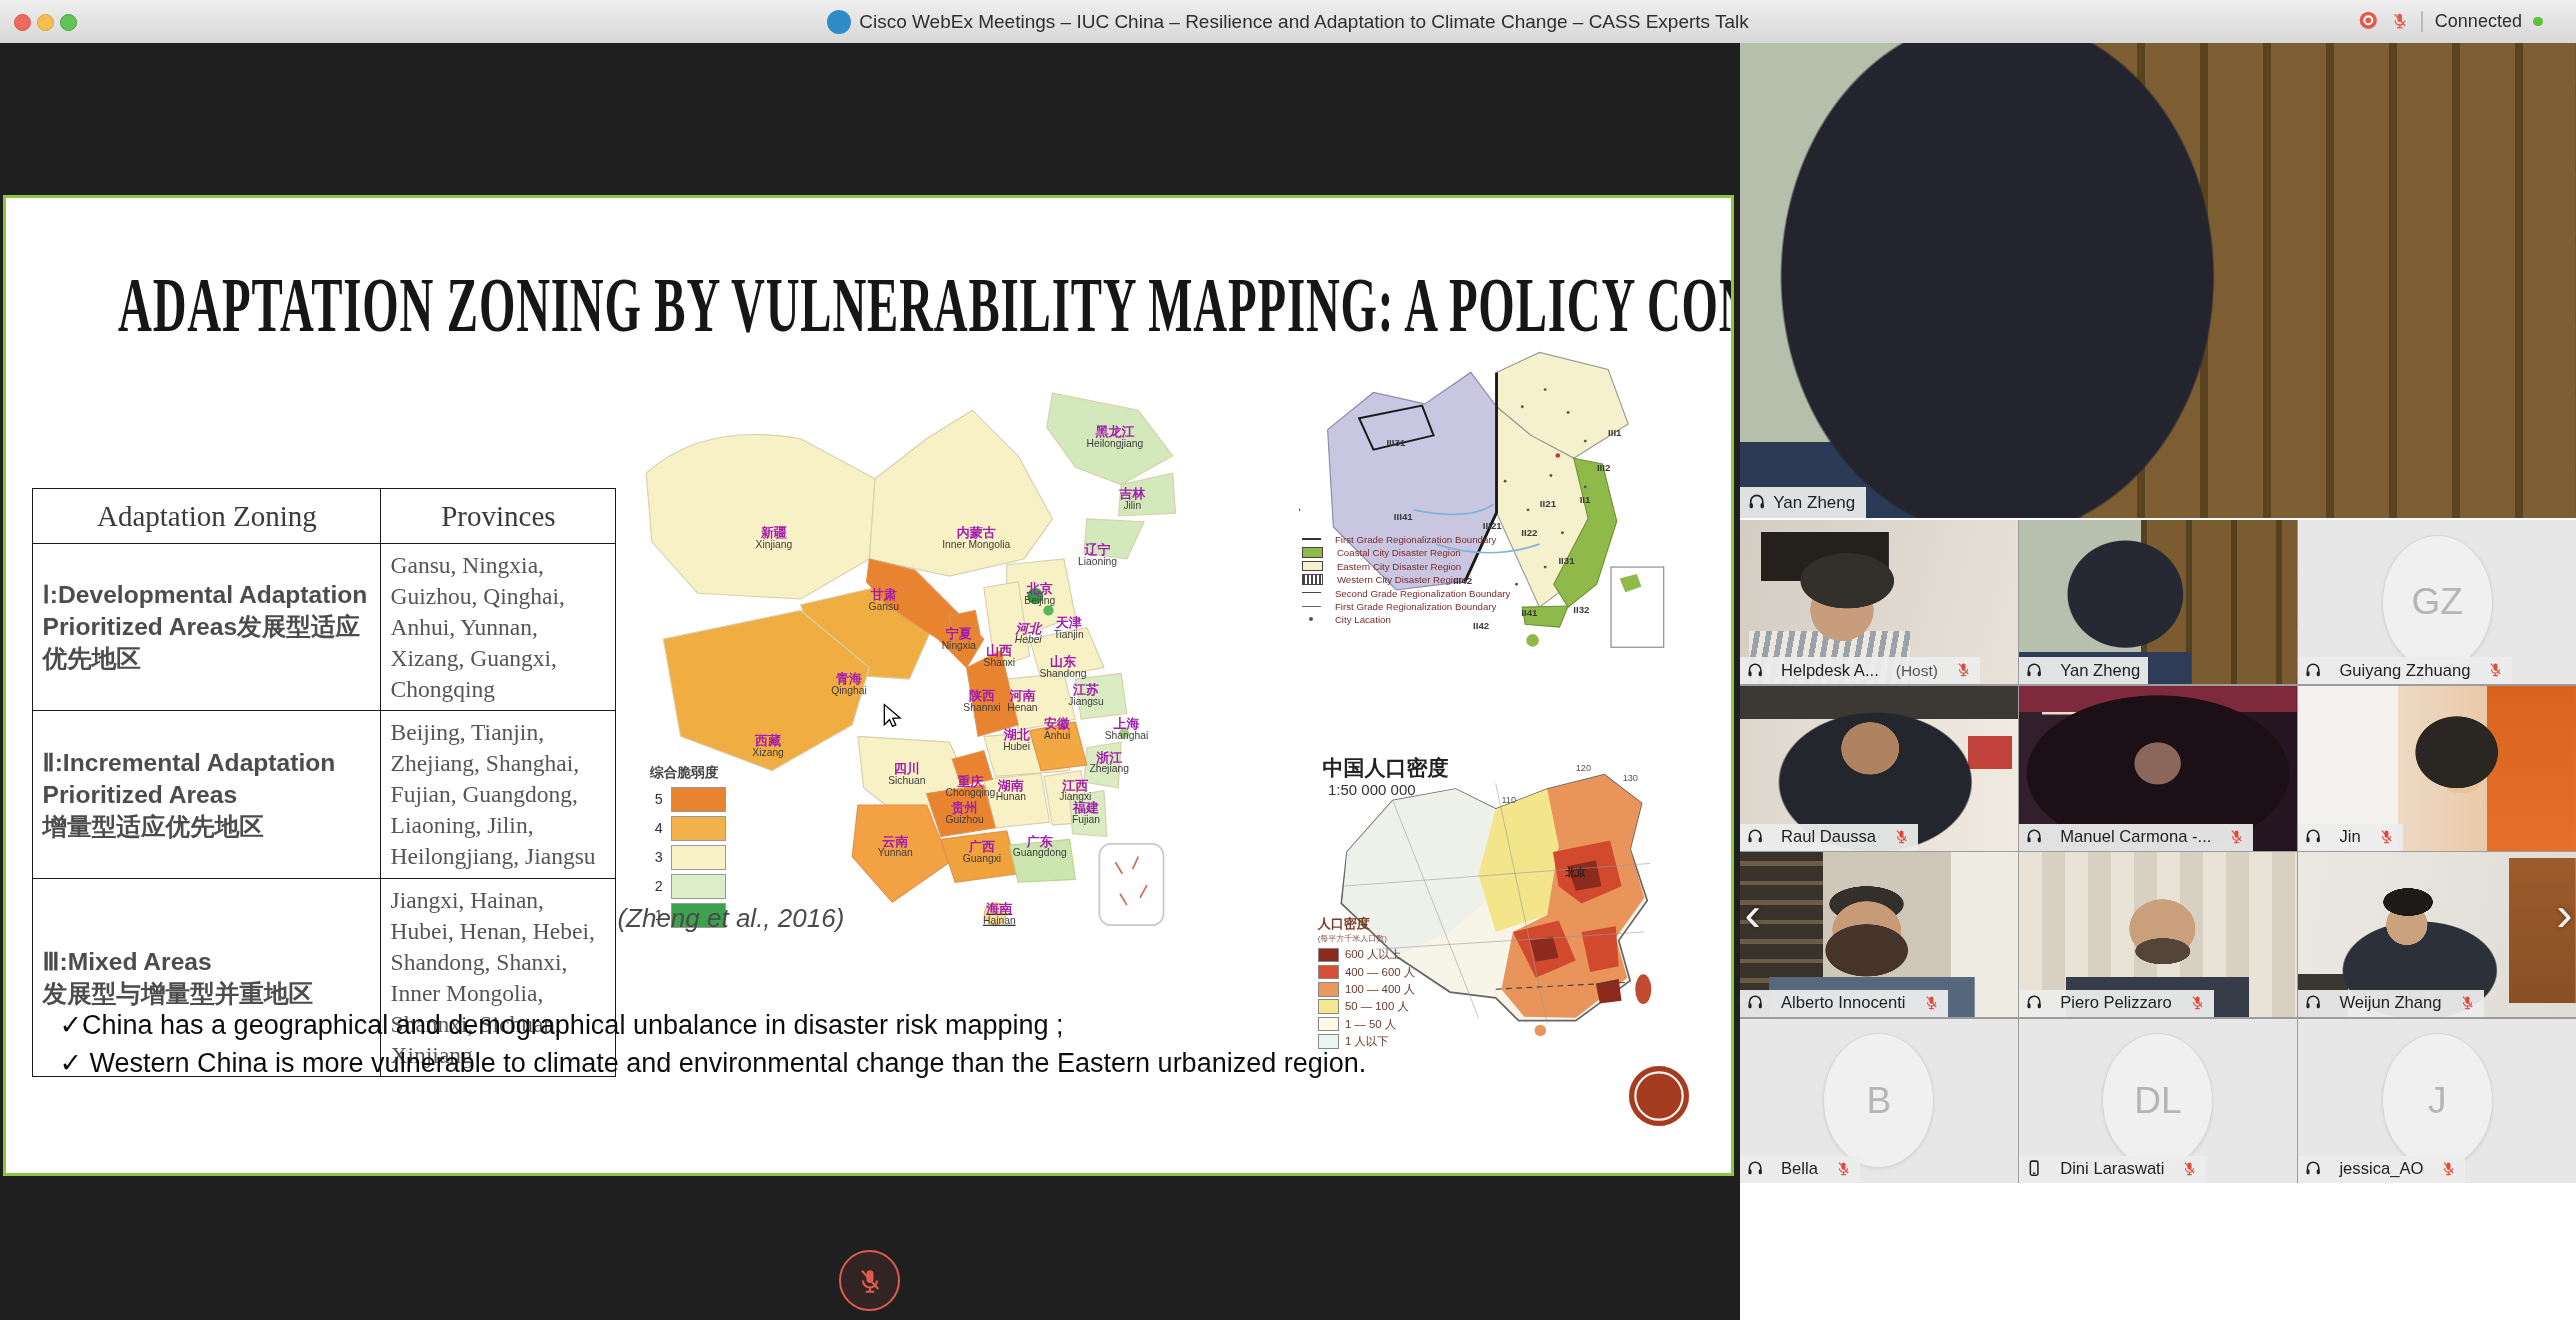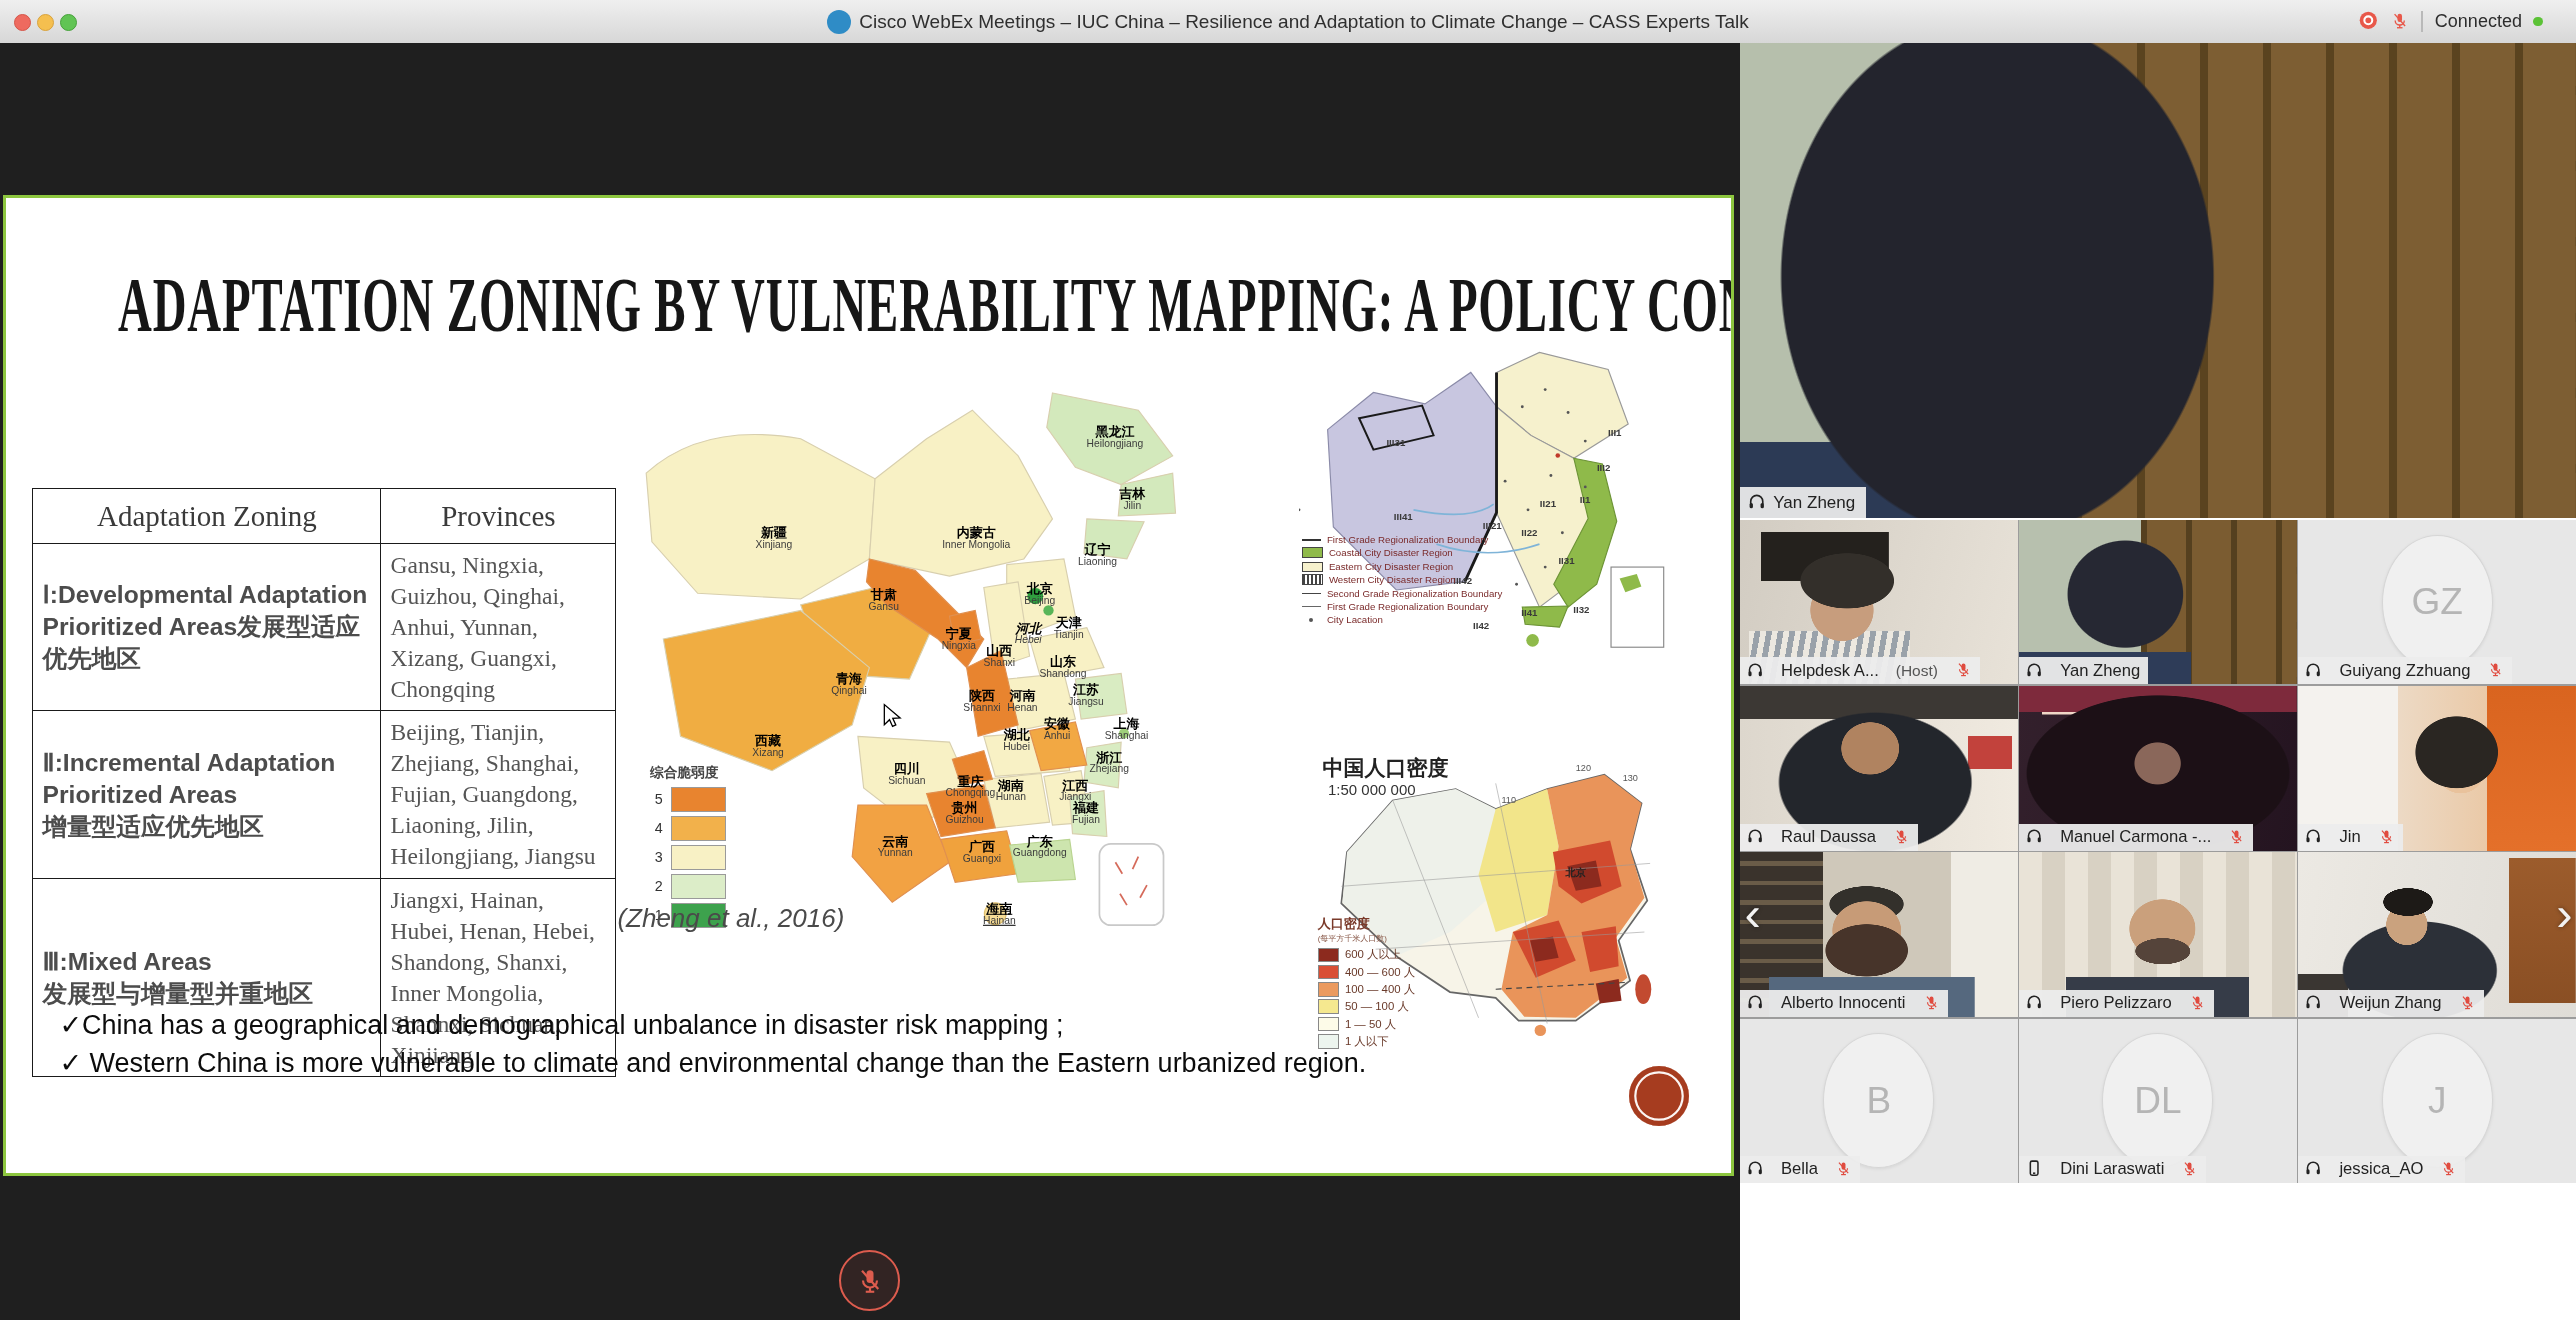--- a/index.html
+++ b/index.html
@@ -41,33 +41,33 @@
   #ztable td.prov{font-family:"Liberation Serif",serif;font-size:23.5px;color:#555;line-height:1.32;width:235px;}
 
   #citation{position:absolute;left:611px;top:705px;font-size:26px;font-style:italic;color:#4a4a4a;}
   #bullets{position:absolute;left:53px;top:808px;width:1557px;}
   .bullet{font-size:27px;color:#0c0c0c;line-height:1.42;}
 
   
   #cmap{position:absolute;left:623px;top:172px;width:578px;height:561px;}
   #cmap svg{position:absolute;left:0;top:0;}
   .maplabel{position:absolute;transform:translate(-50%,-50%);text-align:center;line-height:1.05;pointer-events:none;}
-  .maplabel .cn{font-size:13px;font-weight:700;color:#000000;display:block;white-space:nowrap;}
+  .maplabel .cn{font-size:13px;font-weight:700;color:#a21caf;display:block;white-space:nowrap;}
   .maplabel .en{font-size:10.3px;color:#3c3c3c;display:block;white-space:nowrap;}
   #vuln-legend{position:absolute;left:20.6px;top:394px;}
   #vuln-legend .vtitle{font-size:13.7px;color:#444;font-weight:700;margin-bottom:4.6px;}
   .vrow{display:flex;align-items:center;gap:8px;margin-bottom:4px;}
   .vnum{font-size:14.3px;color:#333;width:12.6px;text-align:right;}
   .vswatch{width:53px;height:23px;border:0.6px solid #9a9a9a;}
 
   
   #rmap{position:absolute;left:1293px;top:137px;width:371px;height:321px;}
   .rzlabel{position:absolute;transform:translate(-50%,-50%);font-size:9.7px;color:#3a3a3a;font-weight:700;margin-top:20px;}
   #rmap-legend{position:absolute;left:2.3px;top:199px;}
-  .rlrow{display:flex;align-items:flex-end;margin-bottom:2.3px;}
+  .rlrow{display:flex;align-items:flex-start;margin-bottom:2.3px;gap:8px;}
   .rlm{width:19.5px;height:10.3px;margin-right:5.7px;flex:none;display:flex;align-items:center;}
   .rlm.line-bold i{width:100%;border-top:2.3px solid #333;}
   .rlm.line i{width:100%;border-top:1.7px solid #444;}
   .rlm.line-thin i{width:100%;border-top:1.1px solid #666;}
   .rlm.box-green{background:#8fba4a;border:0.6px solid #444;height:9.2px;}
   .rlm.box-outline{background:#f6f1cd;border:1.1px solid #444;height:8px;}
   .rlm.box-hatch{background:repeating-linear-gradient(90deg,#444 0 1.7px,#fff 1.7px 4px);border:0.6px solid #444;height:9.2px;}
   .rlm.dot{justify-content:center;}
   .rlm.dot i{width:4px;height:4px;border-radius:50%;background:#555;}
   .rlm i{display:block;}

